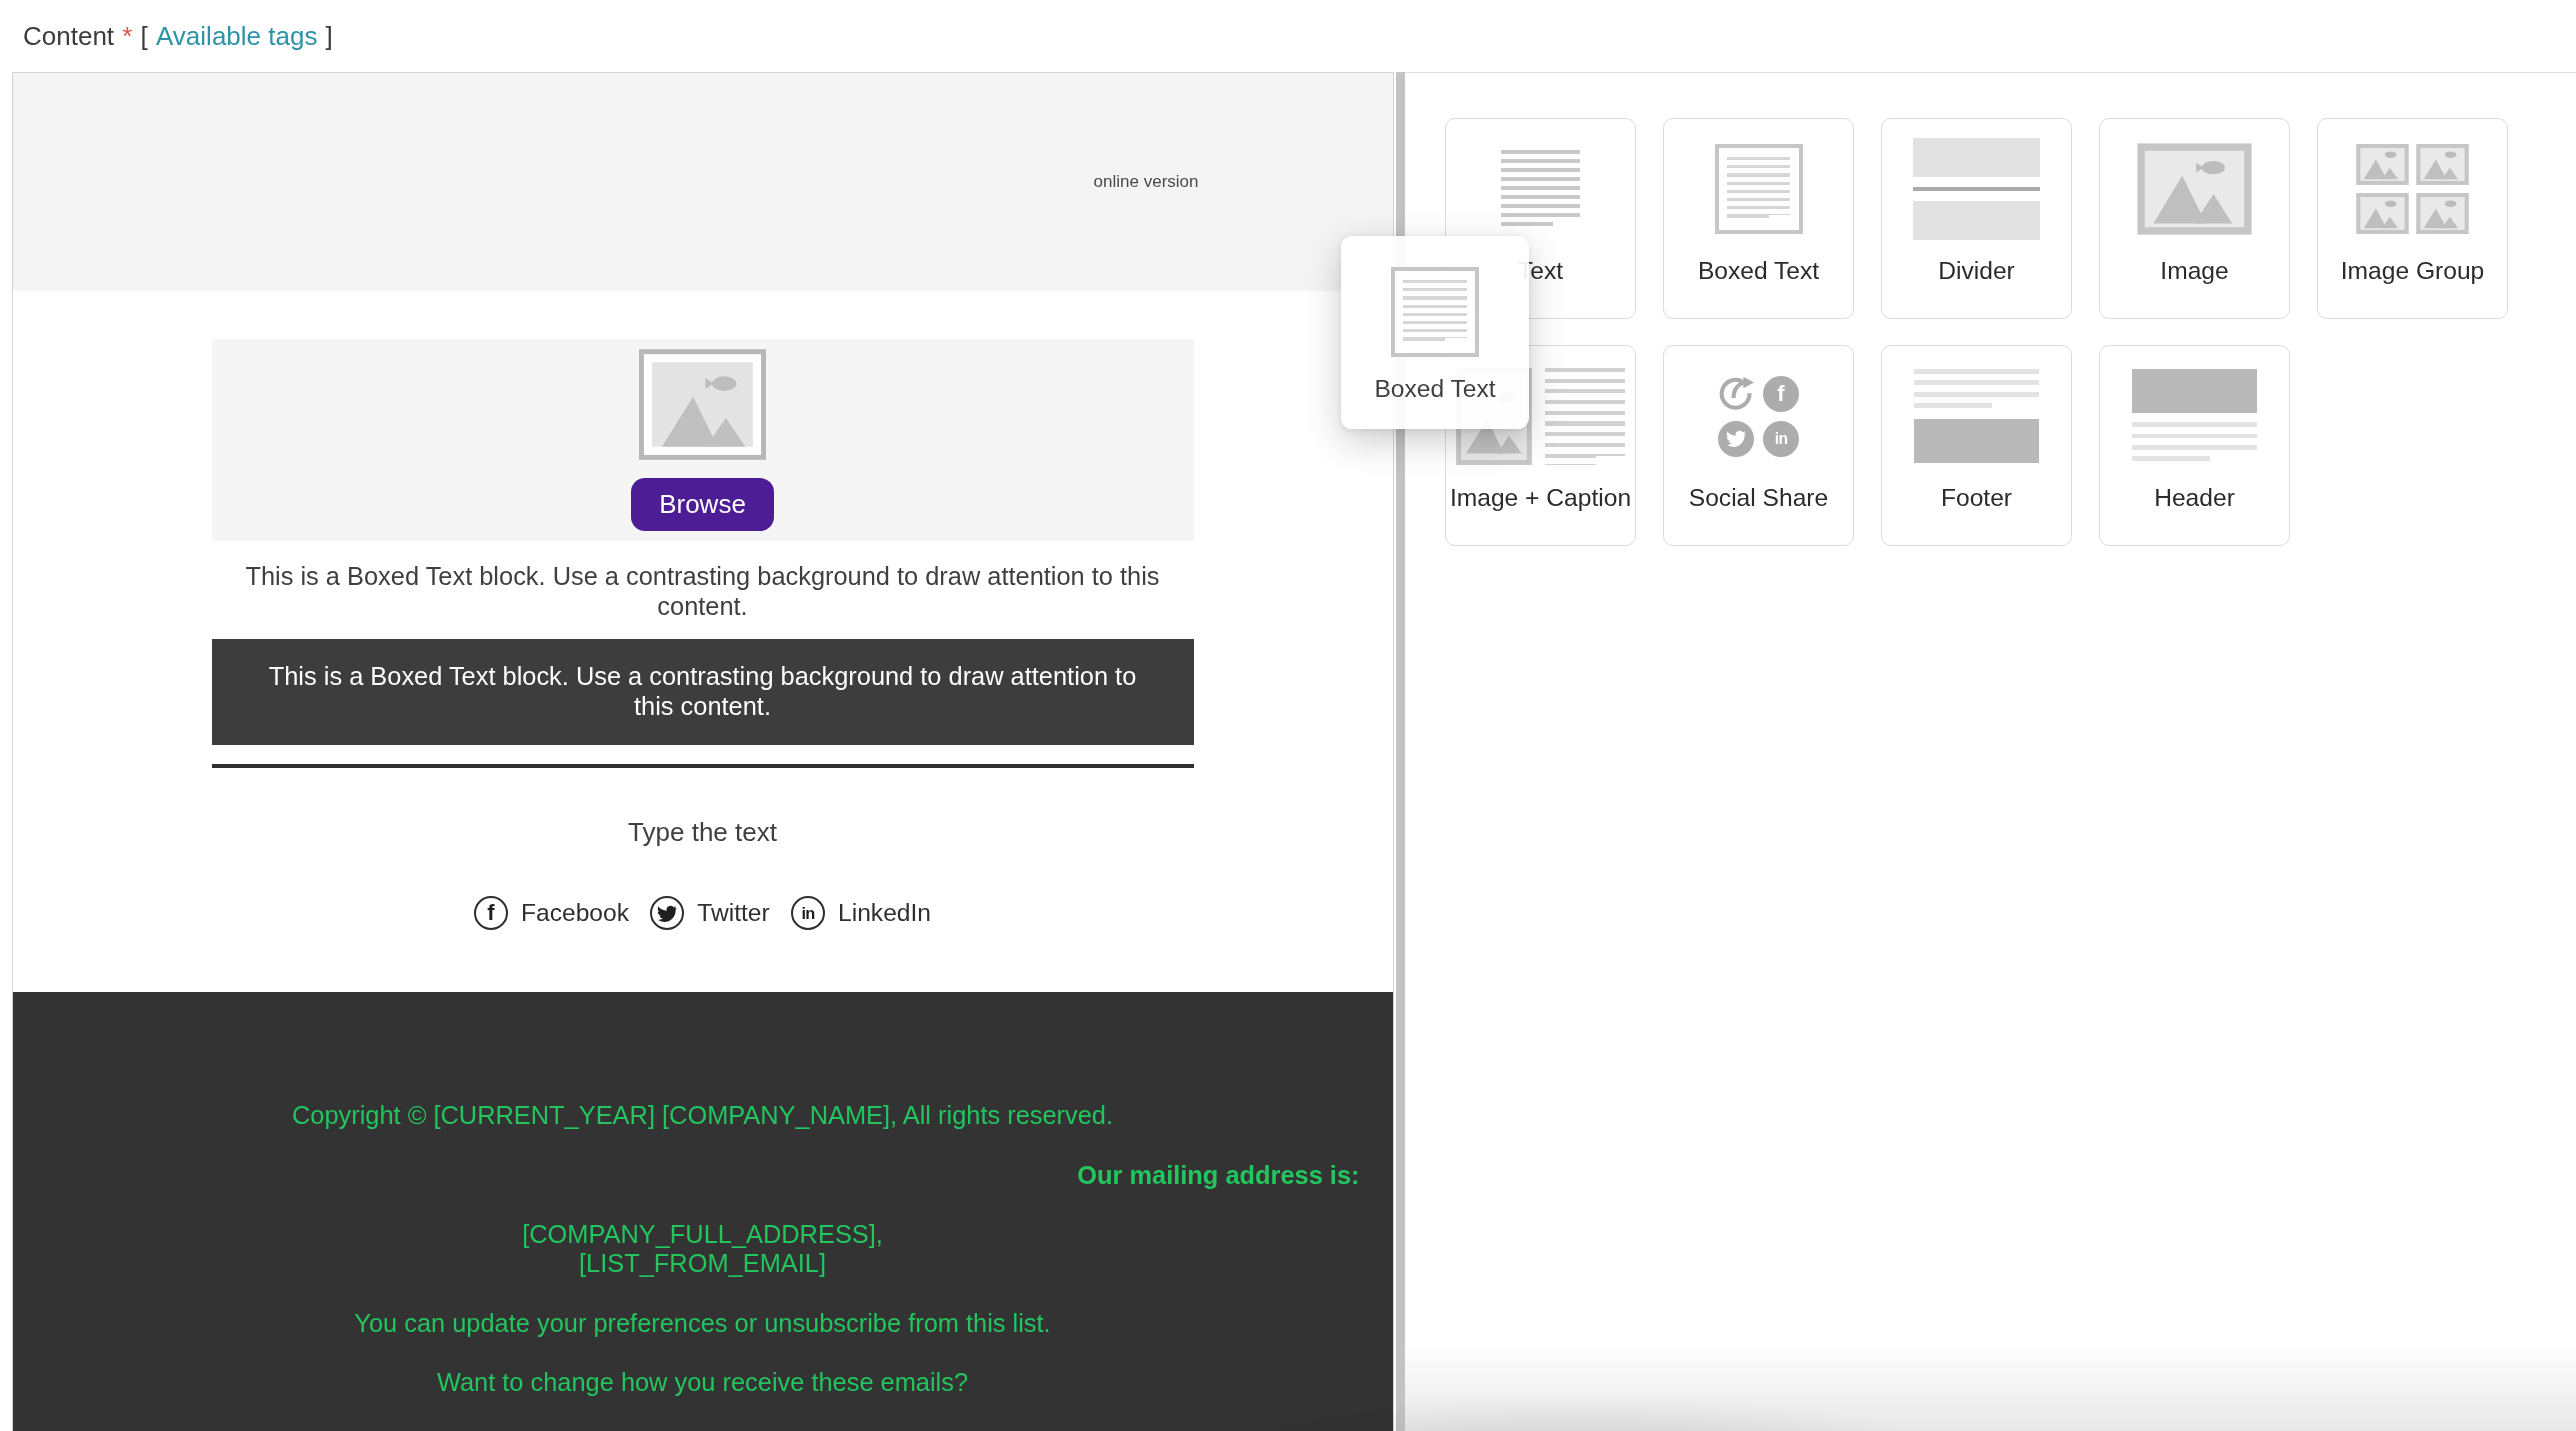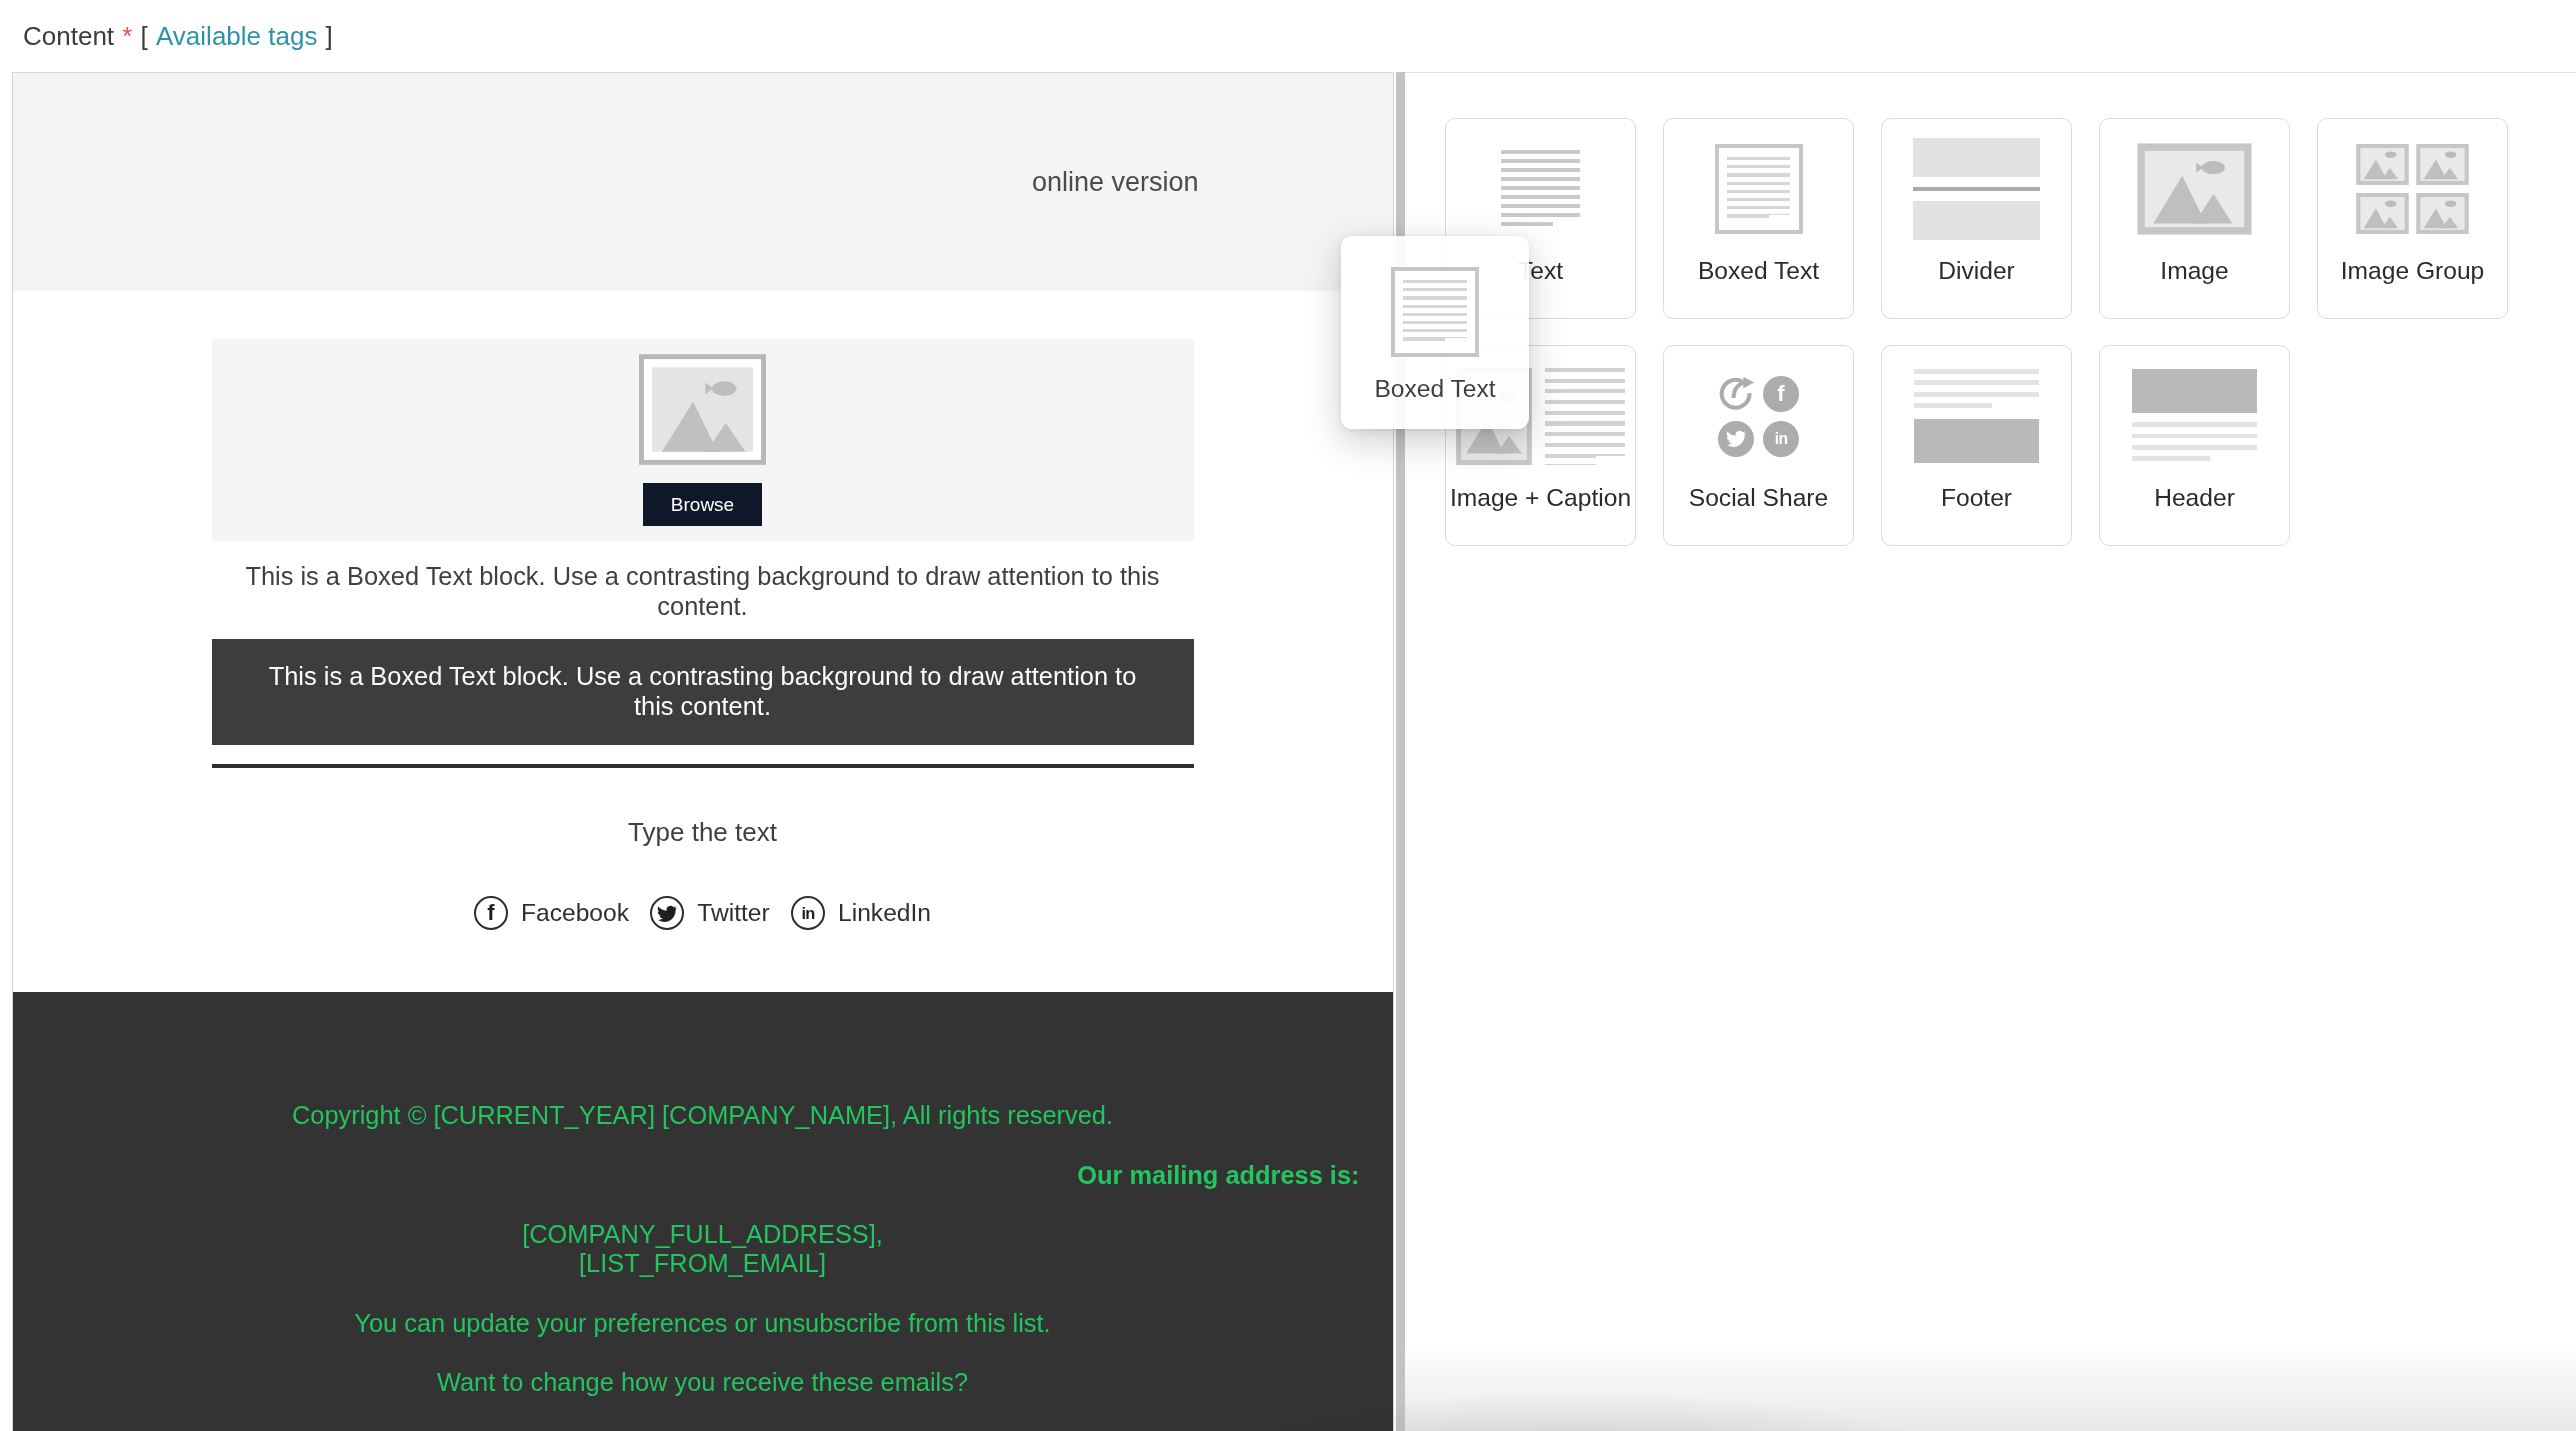--- a/index.html
+++ b/index.html
@@ -16,26 +16,26 @@
   .tags-link { color:#2d93a8; cursor:pointer; }
   .toggle-btn { position:absolute; right:16.4px; top:21.3px; height:53px; padding:0 34px;
     background:#0e879c; color:#ffffff; font-size:24.6px; border:none; display:flex;
     align-items:center; justify-content:center; cursor:pointer; }
 
   
   .preview-panel { position:absolute; left:11.5px; top:72px; width:1382px; height:1359px;
     border:1.6px solid #d4d4d4; border-bottom:none; background:#ffffff; overflow:hidden; }
   .email-header { height:218px; background:#f4f4f4; position:relative; }
   .online-version { position:absolute; right:194px; top:50%; transform:translateY(-50%);
-    font-size:27px; color:#4a4a4a; cursor:pointer; }
+    font-size:17px; color:#4a4a4a; cursor:pointer; }
   .email-body { width:982px; margin:0 auto; }
   .image-block { margin-top:48px; height:202px; background:#f5f5f5;
     display:flex; flex-direction:column; align-items:center; justify-content:center; gap:18px; }
-  .browse-btn { background:#0f172a; color:#fff; font-size:19px; border:none;
-    border-radius:0; padding:10.7px 28px; cursor:pointer; }
+  .browse-btn { background:#4c1d95; color:#fff; font-size:26px; border:none;
+    border-radius:14px; padding:10.7px 28px; cursor:pointer; }
   .boxed-text-light { margin:21.3px auto 0; width:944px; text-align:center;
     font-size:25.4px; line-height:29.6px; color:#3f3f3f; }
   .boxed-text-dark { margin-top:18px; background:#3d3d3d; color:#fdfdfd; padding:23px 39px;
     text-align:center; font-size:25.4px; line-height:29.6px; }
   .hr-divider { margin-top:19.7px; border:none; border-top:4.1px solid #2f2f2f; }
   .type-text { margin-top:49px; text-align:center; font-size:26px; color:#3f3f3f; }
   .social-row { margin-top:48px; display:flex; justify-content:center; align-items:center;
     gap:21.3px; font-size:24.6px; color:#2f2f2f; }
   .social-item { display:flex; align-items:center; gap:13px; cursor:pointer; }
   .ring-icon { width:34px; height:34px; border:2.5px solid #2d2d2d; border-radius:50%;

